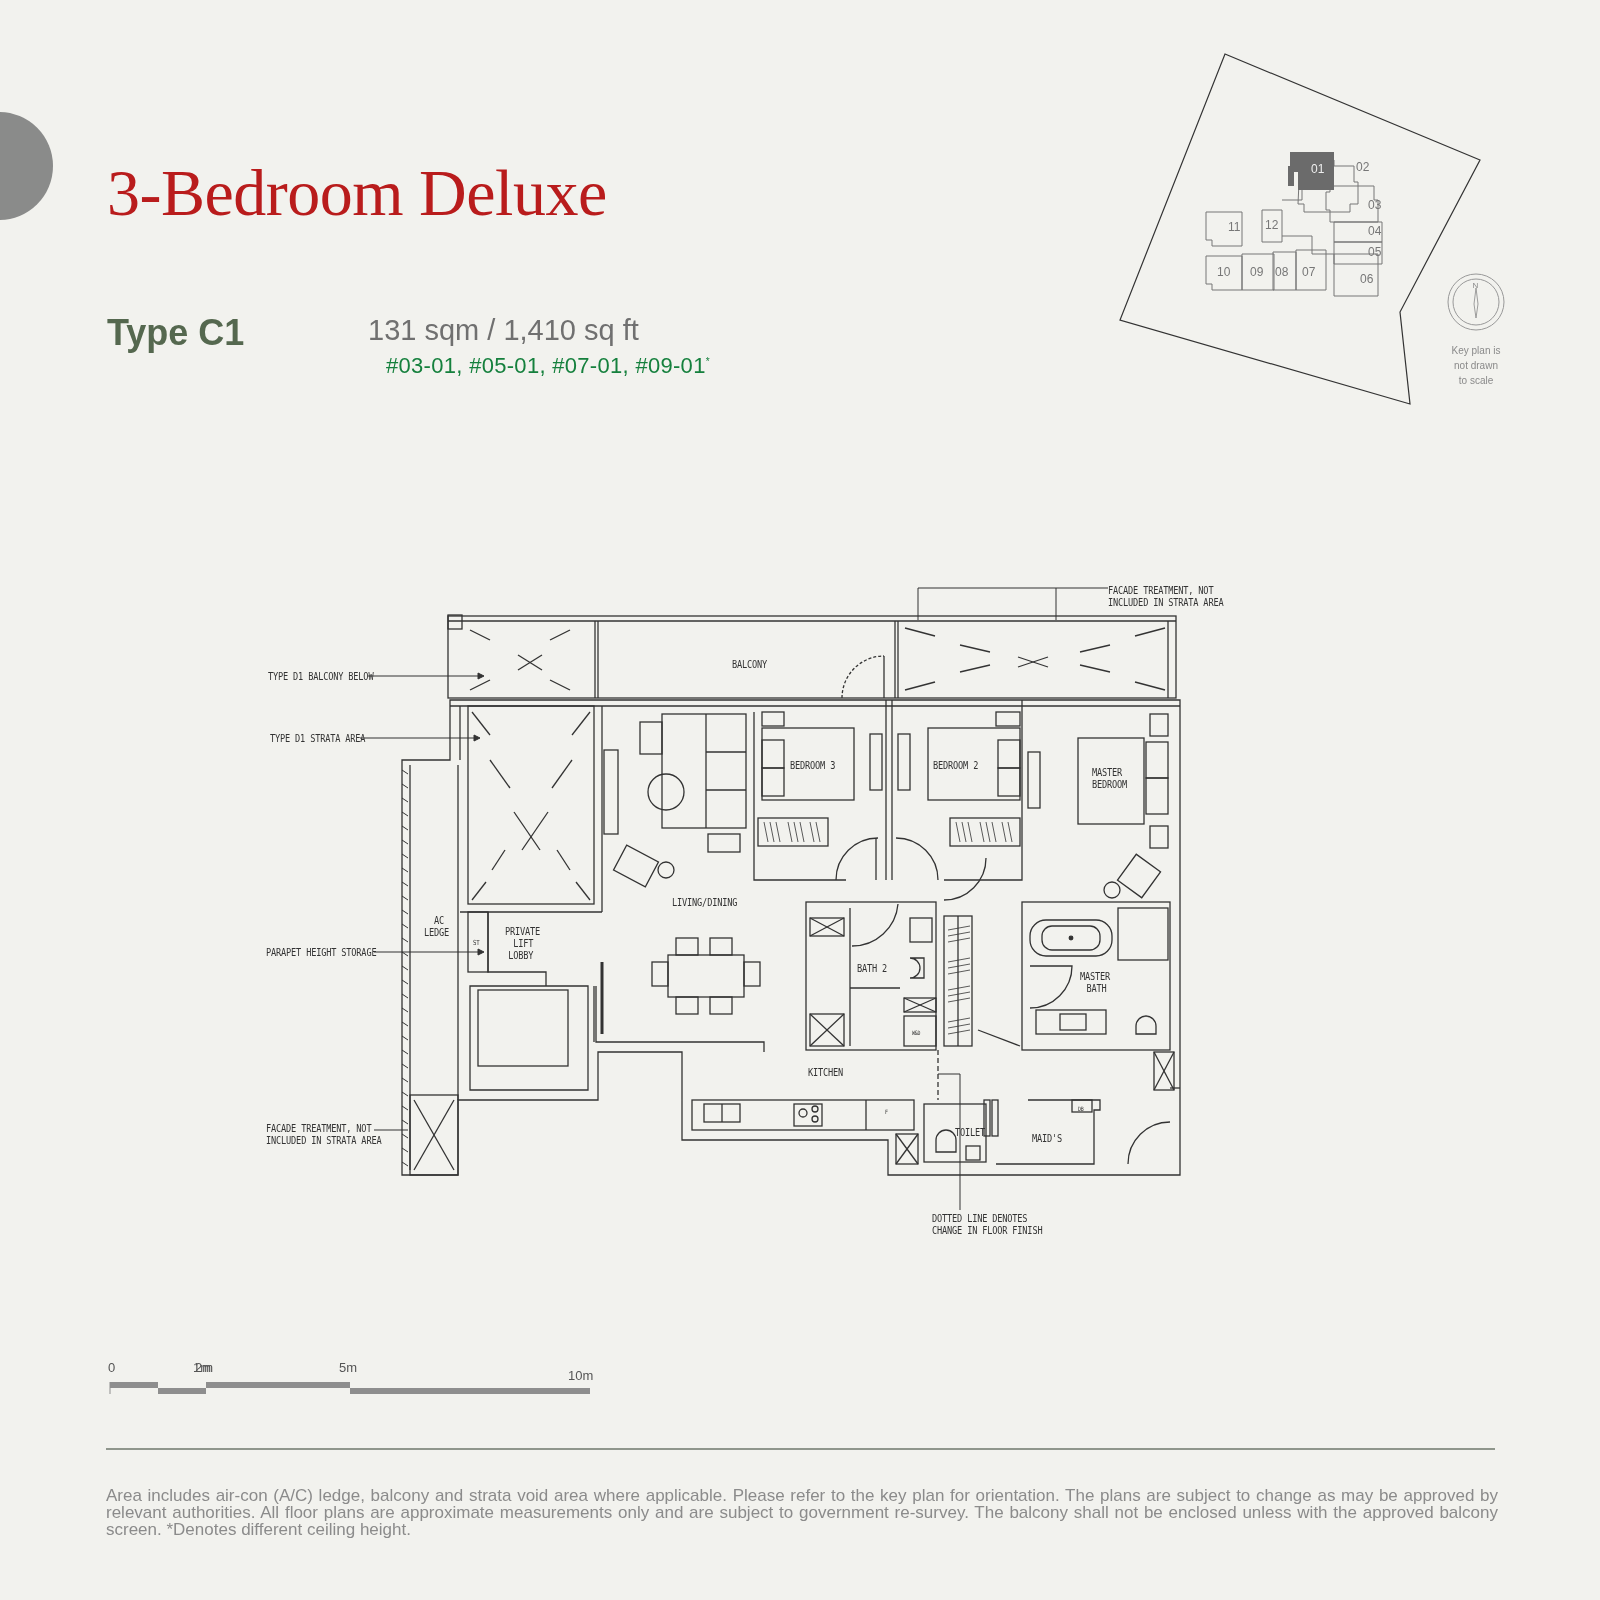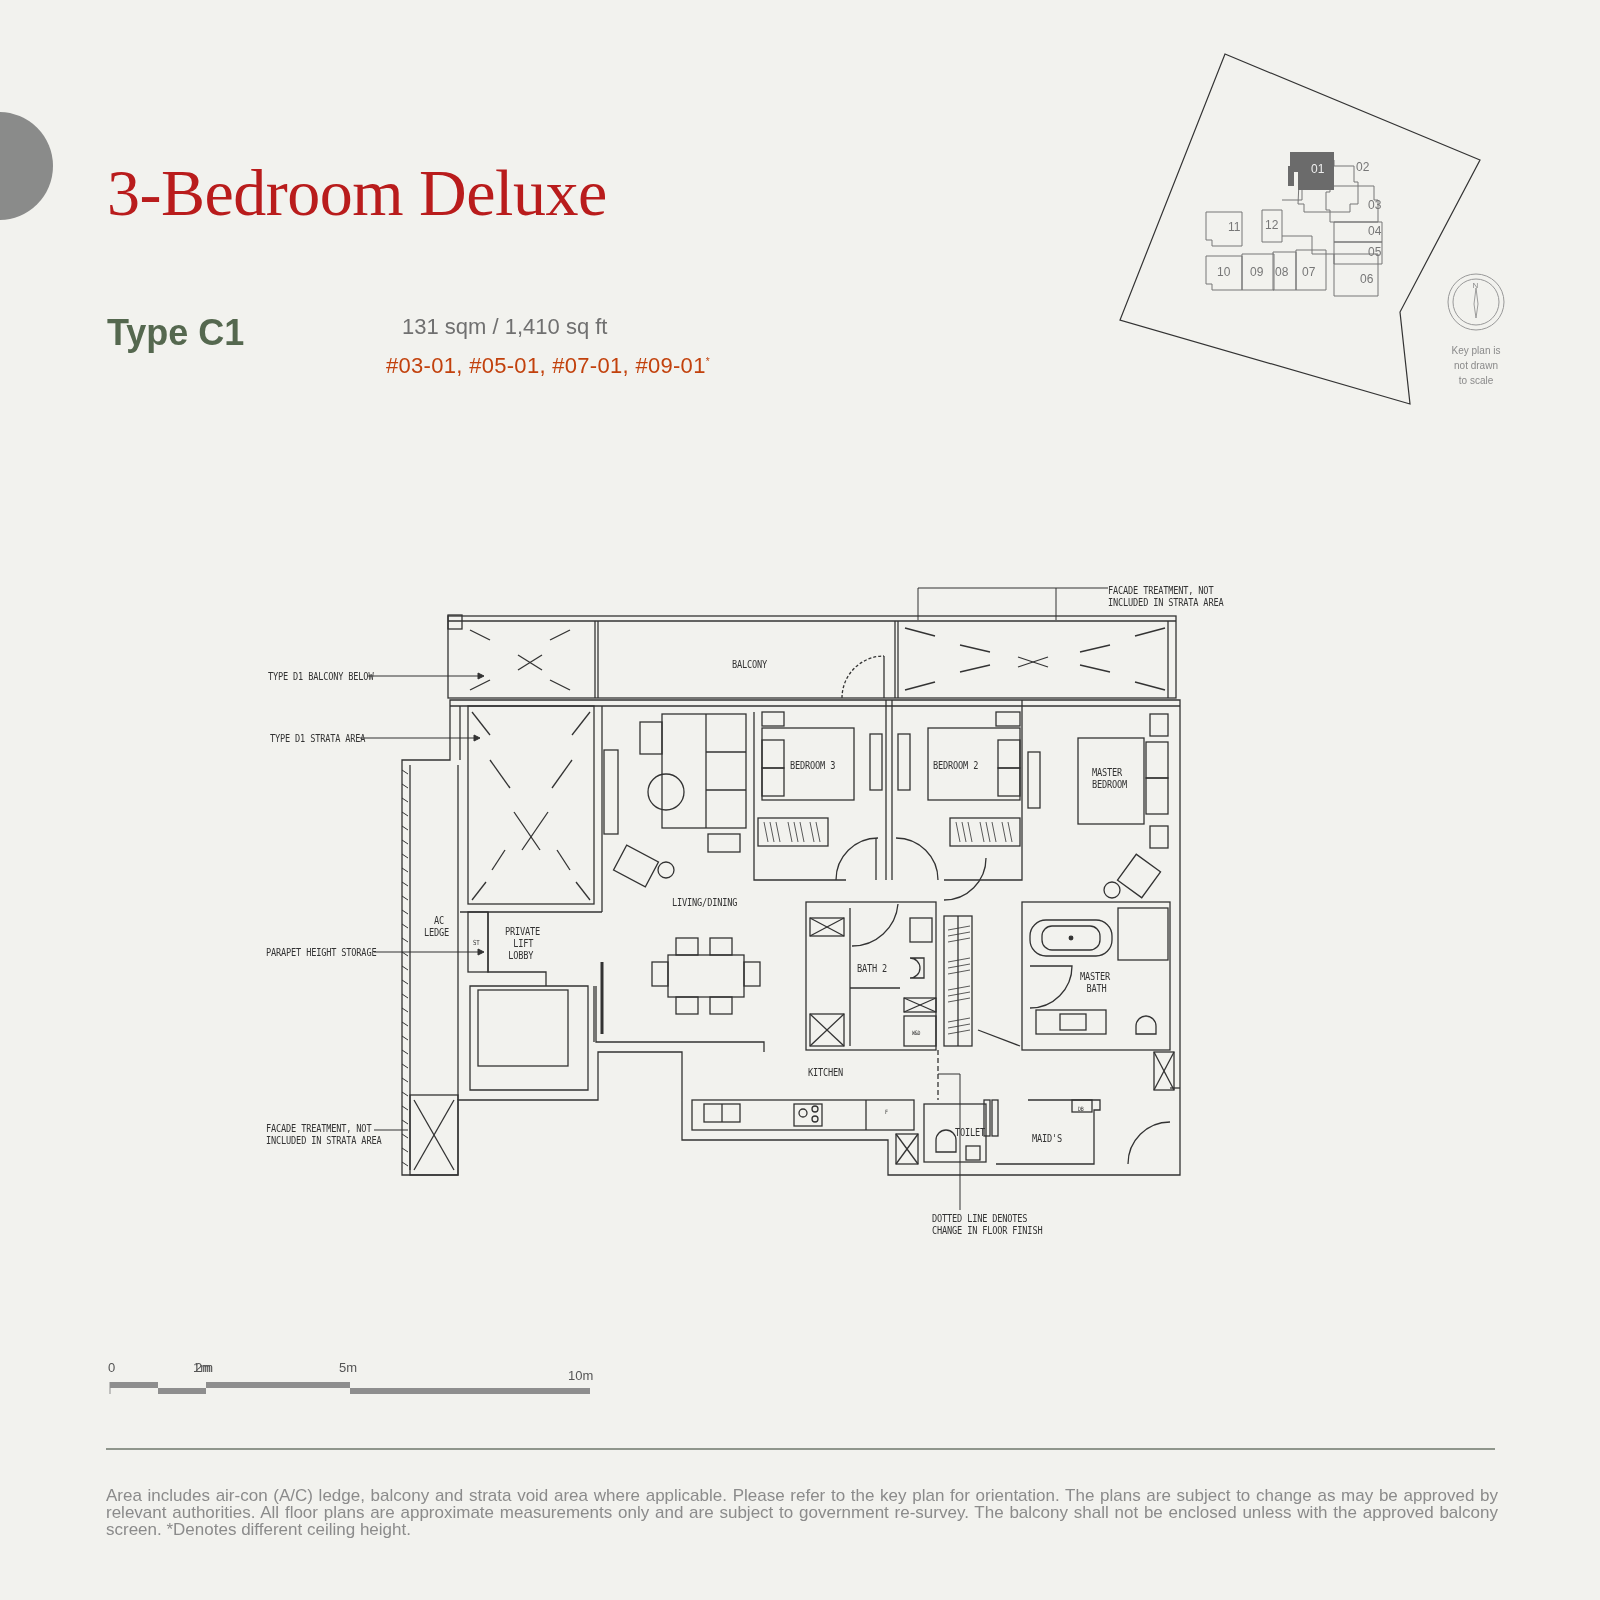--- a/index.html
+++ b/index.html
@@ -1,21 +1,21 @@
 <!DOCTYPE html>
 <html><head>
 <meta charset="utf-8">
 <style>
   html,body{margin:0;padding:0;}
   body{width:1600px;height:1600px;background:#f2f2ee;position:relative;overflow:hidden;font-family:"Liberation Sans",sans-serif;}
   .tab-circle{position:absolute;left:-55px;top:112px;width:108px;height:108px;border-radius:50%;background:#8a8b8a;}
   .title{position:absolute;left:102px;top:150px;font-family:"Liberation Serif",serif;font-size:66px;color:#b91c1c;letter-spacing:-0.5px;margin:5px;font-weight:normal;}
   .type{position:absolute;left:107px;top:312px;font-size:36px;font-weight:bold;color:#55684f;margin:0;}
-  .area{position:absolute;left:402px;top:314px;font-size:22px;color:#707070;}
-  .units{position:absolute;left:386px;top:353px;font-size:22px;color:#c2410c;letter-spacing:0.3px;}
+  .area{position:absolute;left:368px;top:314px;font-size:29px;color:#707070;}
+  .units{position:absolute;left:386px;top:353px;font-size:22px;color:#15803d;letter-spacing:0.3px;}
   .units sup{font-size:10px;}
   .keyplan{position:absolute;left:1110px;top:48px;width:380px;height:360px;}
   .compass{position:absolute;left:1446px;top:272px;width:60px;height:60px;}
   .keynote{position:absolute;left:1430px;top:343px;width:92px;text-align:center;font-size:10px;line-height:15px;color:#8a8a8a;}
   .plan{position:absolute;left:0;top:0;width:1600px;height:1300px;}
   .lbl{position:absolute;font-family:"DejaVu Sans Mono","Liberation Mono",monospace;font-size:10.5px;color:#333;line-height:12px;transform:scaleX(0.82);transform-origin:left top;white-space:nowrap;letter-spacing:-0.2px;}
   .scale{position:absolute;left:108px;top:1360px;width:490px;height:60px;}
   .scale .t{position:absolute;top:0;font-size:13px;color:#555;}
   .rule{position:absolute;left:106px;top:1448px;width:1389px;height:1.5px;background:#8f968c;}
   .foot{position:absolute;left:106px;top:1470px;width:1392px;font-size:17px;line-height:17px;color:#8b8b8b;text-align:justify;}

